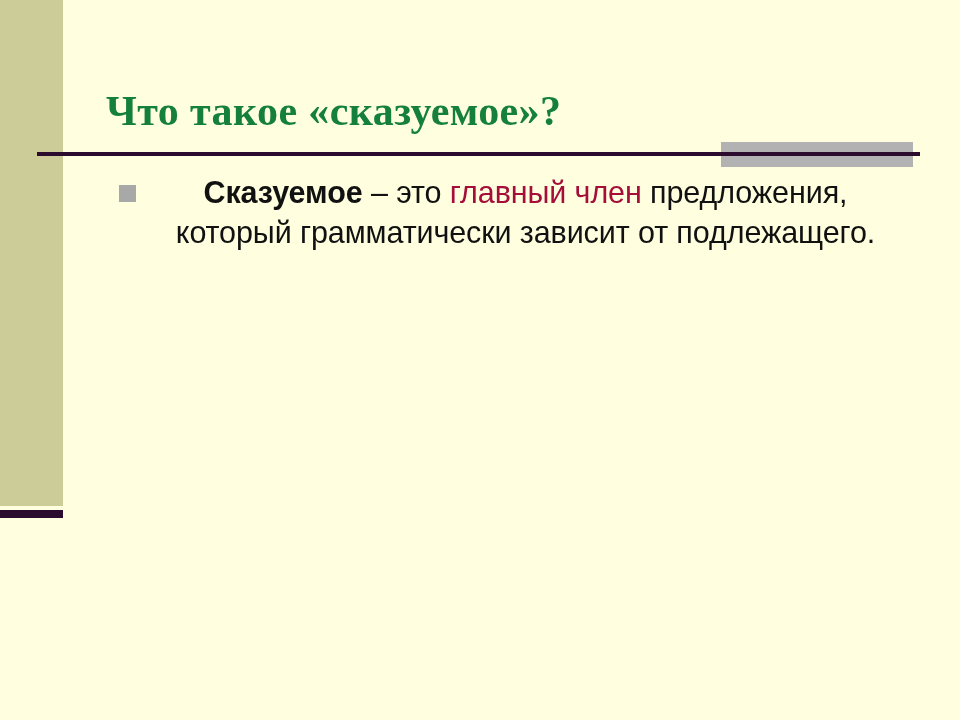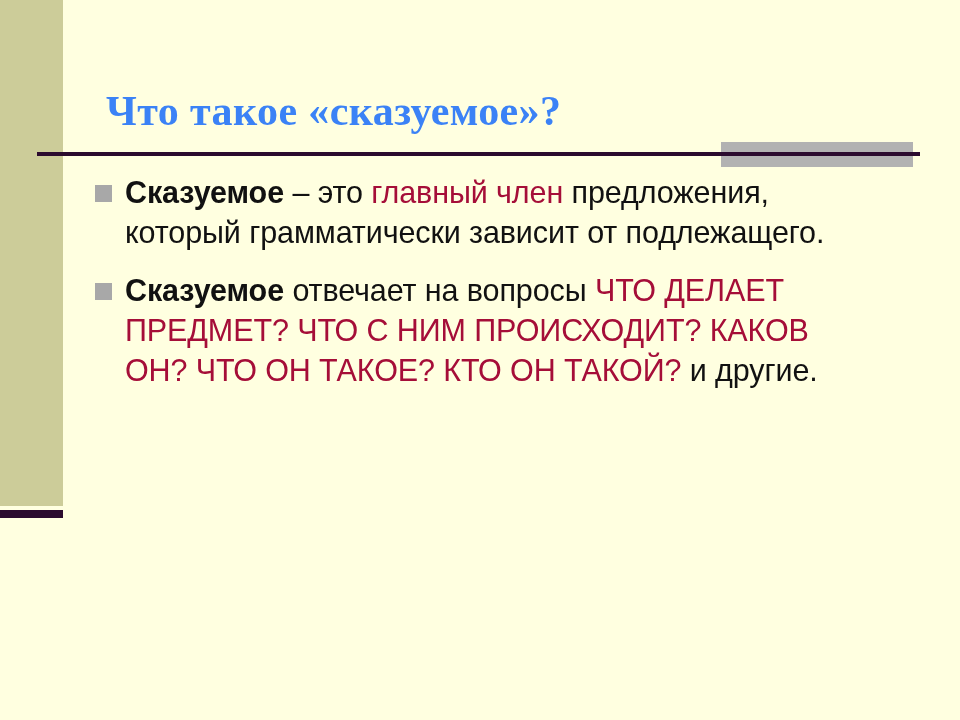--- a/index.html
+++ b/index.html
@@ -64,31 +64,32 @@
 
   
   #title {
     position: absolute;
     left: 106px;
     top: 58px;
     width: 820px;
     font-family: "Liberation Serif", "DejaVu Serif", serif;
     font-size: 42px;
     line-height: 50px;
-    color: #3b82f6;
+    color: #15803d;
     letter-spacing: 0.4px;
     white-space: nowrap;
   }
 
   
   #body {
     position: absolute;
-    left: 88px;
+    left: 112px;
     top: 172px;
     width: 790px;
+    text-align: center;
   }
 
   .bullet-item {
     position: relative;
     padding-left: 37px;
     margin-bottom: 18px;
     font-size: 30.5px;
     line-height: 40px;
     color: #111111;
     letter-spacing: -0.1px;
@@ -133,19 +134,15 @@
   <h1 id="title">Что такое «сказуемое»?</h1>
 
   <div id="body">
 
     <div class="bullet-item">
       <span class="bullet-marker"></span>
       <span class="bullet-text"><span class="strong">Сказуемое</span><span> – это </span><span class="accent">главный член</span><span> предложения, который грамматически зависит от подлежащего.</span></span>
     </div>
 
 
-    <div class="bullet-item">
-      <span class="bullet-marker"></span>
-      <span class="bullet-text"><span class="strong">Сказуемое</span><span> отвечает  на вопросы </span><span class="accent">ЧТО ДЕЛАЕТ ПРЕДМЕТ? ЧТО С НИМ ПРОИСХОДИТ? КАКОВ ОН? ЧТО ОН ТАКОЕ? КТО ОН ТАКОЙ?</span><span> и другие.</span></span>
-    </div>
 
   </div>
 </div>
 
 </body></html>

